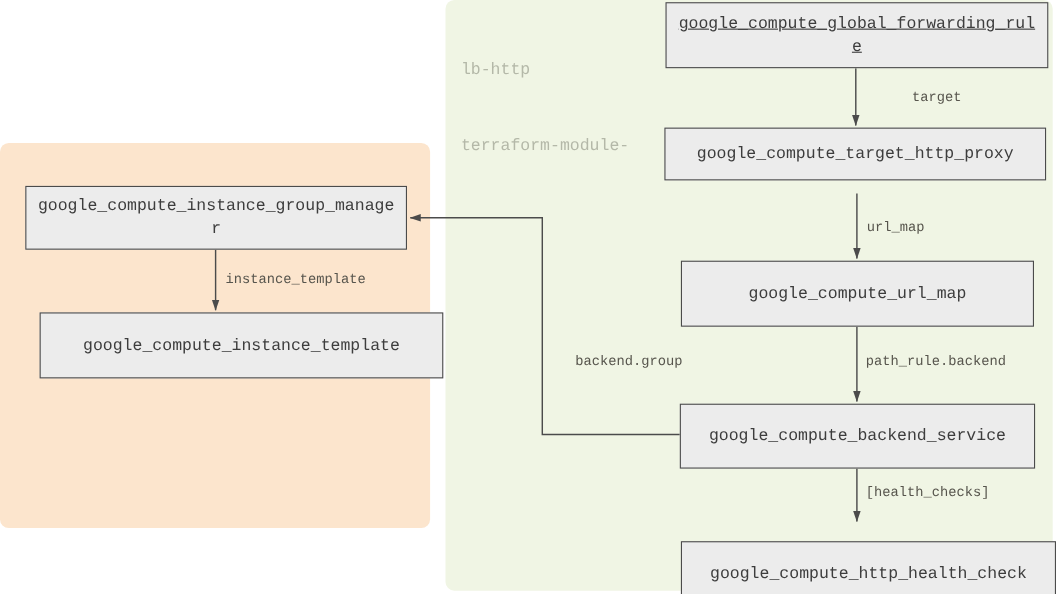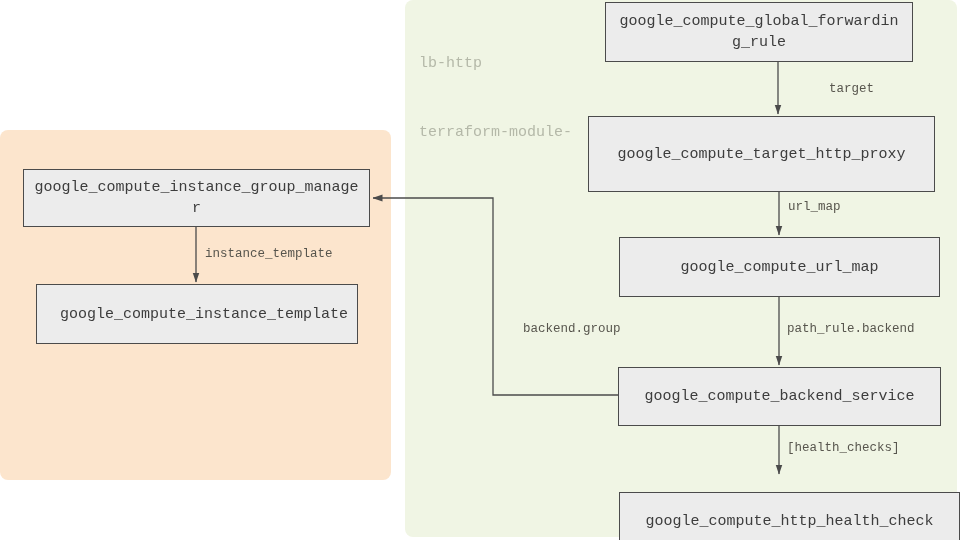--- a/index.html
+++ b/index.html
@@ -92,45 +92,45 @@
       </marker>
     </defs>
     <path class="edge-path" d="M778,62 L778,114" marker-end="url(#arrow)"></path>
     <path class="edge-path" d="M779,176 L779,235" marker-end="url(#arrow)"></path>
     <path class="edge-path" d="M779,297 L779,365" marker-end="url(#arrow)"></path>
     <path class="edge-path" d="M779,426 L779,474" marker-end="url(#arrow)"></path>
     <path class="edge-path" d="M618,395 L493,395 L493,198 L373,198" marker-end="url(#arrow)"></path>
     <path class="edge-path" d="M196,227 L196,282" marker-end="url(#arrow)"></path>
   </svg>
 
-  <div class="node" style="left:605px; top:2px; width:308px; height:60px;">
+  <div class="node" style="left:605px; top:2px; width:348px; height:60px;text-decoration:underline;">
     <span>google_compute_global_forwarding_rule</span>
   </div>
 
-  <div class="node" style="left:588px; top:116px; width:347px; height:76px;">
+  <div class="node" style="left:604px; top:116px; width:347px; height:48px;">
     <span>google_compute_target_http_proxy</span>
   </div>
 
   <div class="node" style="left:619px; top:237px; width:321px; height:60px;justify-content:center;">
     <span>google_compute_url_map</span>
   </div>
 
   <div class="node" style="left:618px; top:367px; width:323px; height:59px;">
     <span>google_compute_backend_service</span>
   </div>
 
   <div class="node" style="left:619px; top:492px; width:341px; height:59px;">
     <span>google_compute_http_health_check</span>
   </div>
 
   <div class="node" style="left:23px; top:169px; width:347px; height:58px;">
     <span>google_compute_instance_group_manager</span>
   </div>
 
-  <div class="node" style="left:36px; top:284px; width:322px; height:60px;justify-content:flex-end;">
+  <div class="node" style="left:36px; top:284px; width:367px; height:60px;">
     <span>google_compute_instance_template</span>
   </div>
 
   <div class="edge-label" style="left:785px; top:82px;margin-left:44px;">target</div>
   <div class="edge-label" style="left:788px; top:200px;">url_map</div>
   <div class="edge-label" style="left:787px; top:322px;">path_rule.backend</div>
   <div class="edge-label" style="left:787px; top:441px;">[health_checks]</div>
   <div class="edge-label" style="left:523px; top:322px;">backend.group</div>
   <div class="edge-label" style="left:205px; top:247px;">instance_template</div>
 

